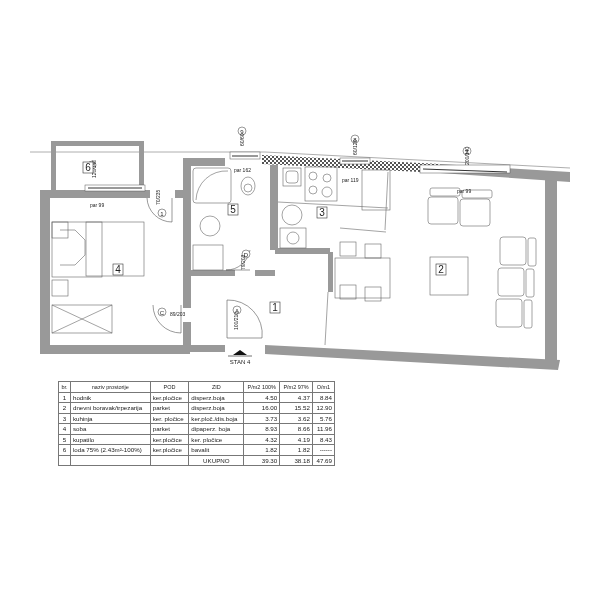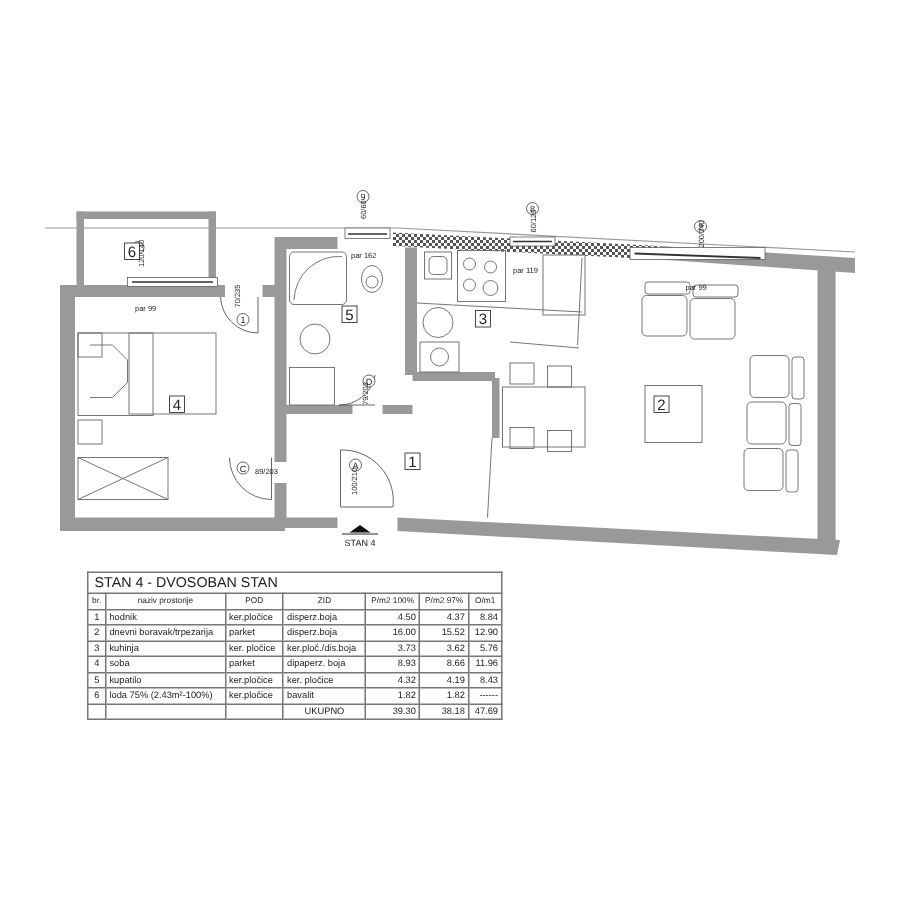--- a/index.html
+++ b/index.html
@@ -188,23 +188,20 @@
       <text x="88" y="171" text-anchor="middle">6</text>
   </g>
 
   <polygon points="233,355 240,350 247,355" fill="#111"></polygon>
   <line x1="228" y1="356" x2="252" y2="356" stroke="#111" stroke-width="0.6"></line>
   <text class="lbl" x="240" y="364" font-size="6" text-anchor="middle">STAN 4</text>
 </svg>
 
 <table id="schedule">
   <tbody>
-      <tr>
-        <td colspan="7" class="title">STAN  4 - DVOSOBAN STAN</td>
-      </tr>
   <tr>
     <th>br.</th>
     <th>naziv prostorije</th>
     <th>POD</th>
     <th>ZID</th>
     <th>P/m2 100%</th>
     <th>P/m2 97%</th>
     <th>O/m1</th>
   </tr>
   <tr>

